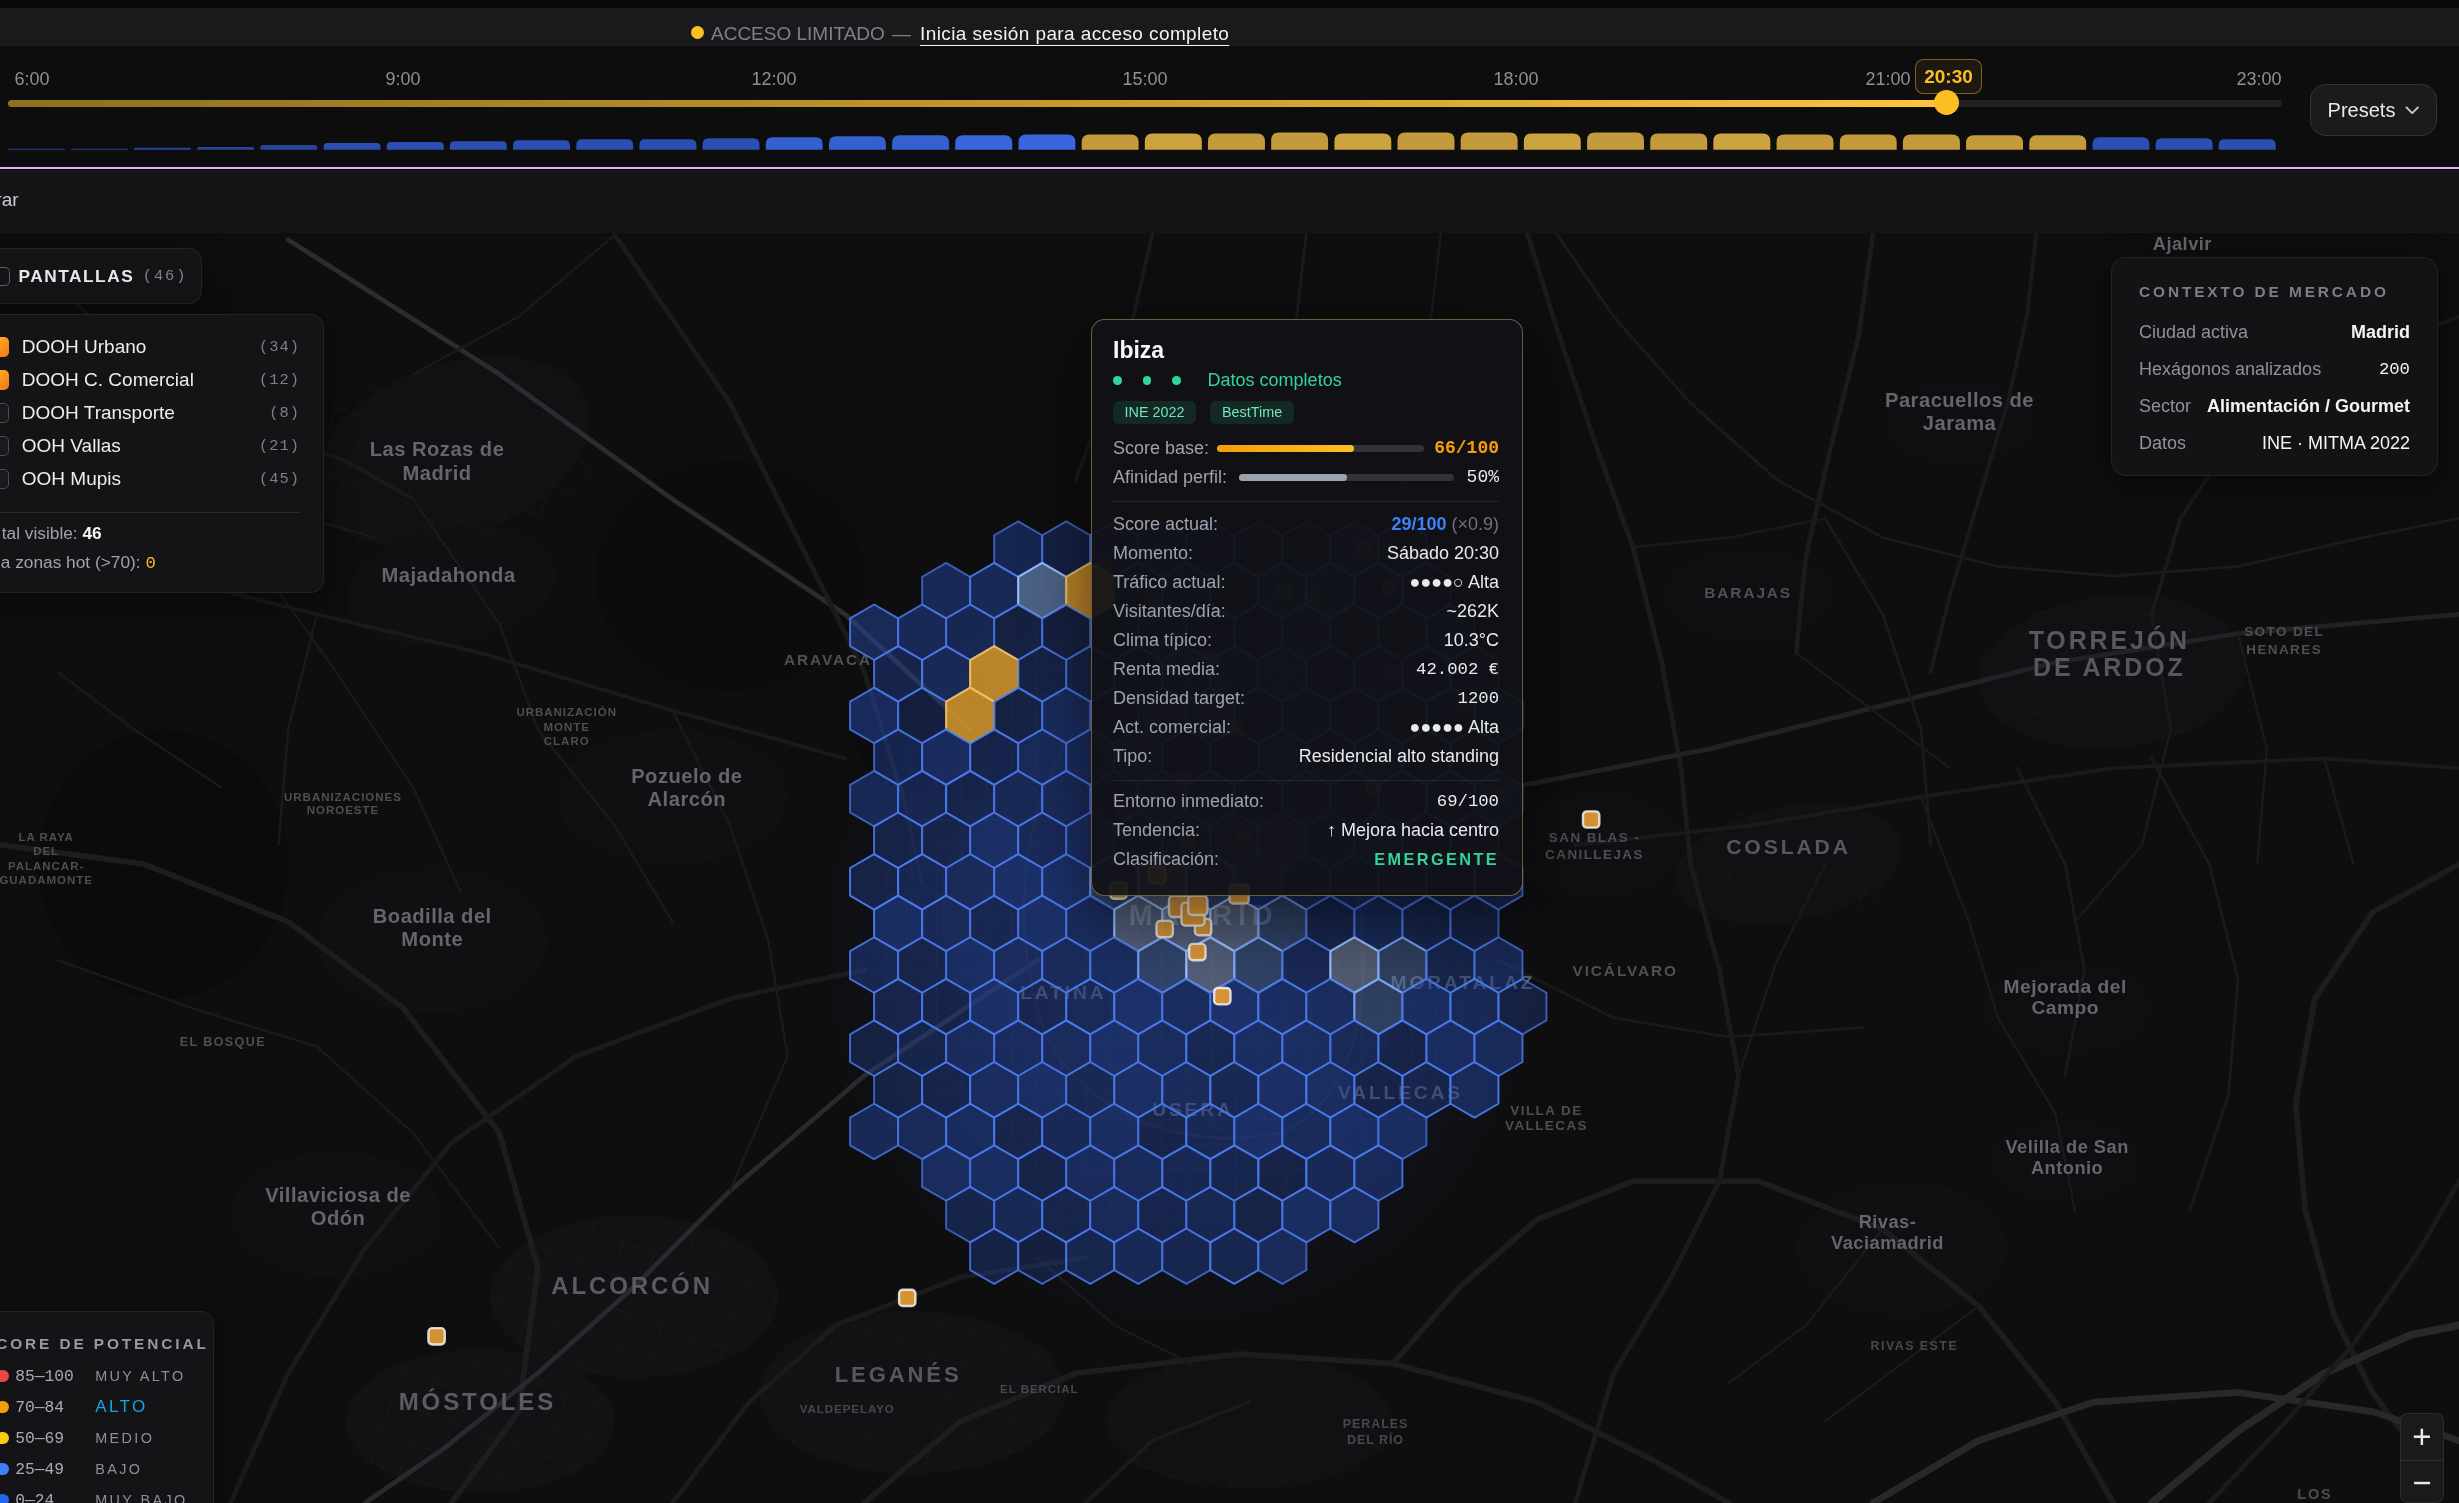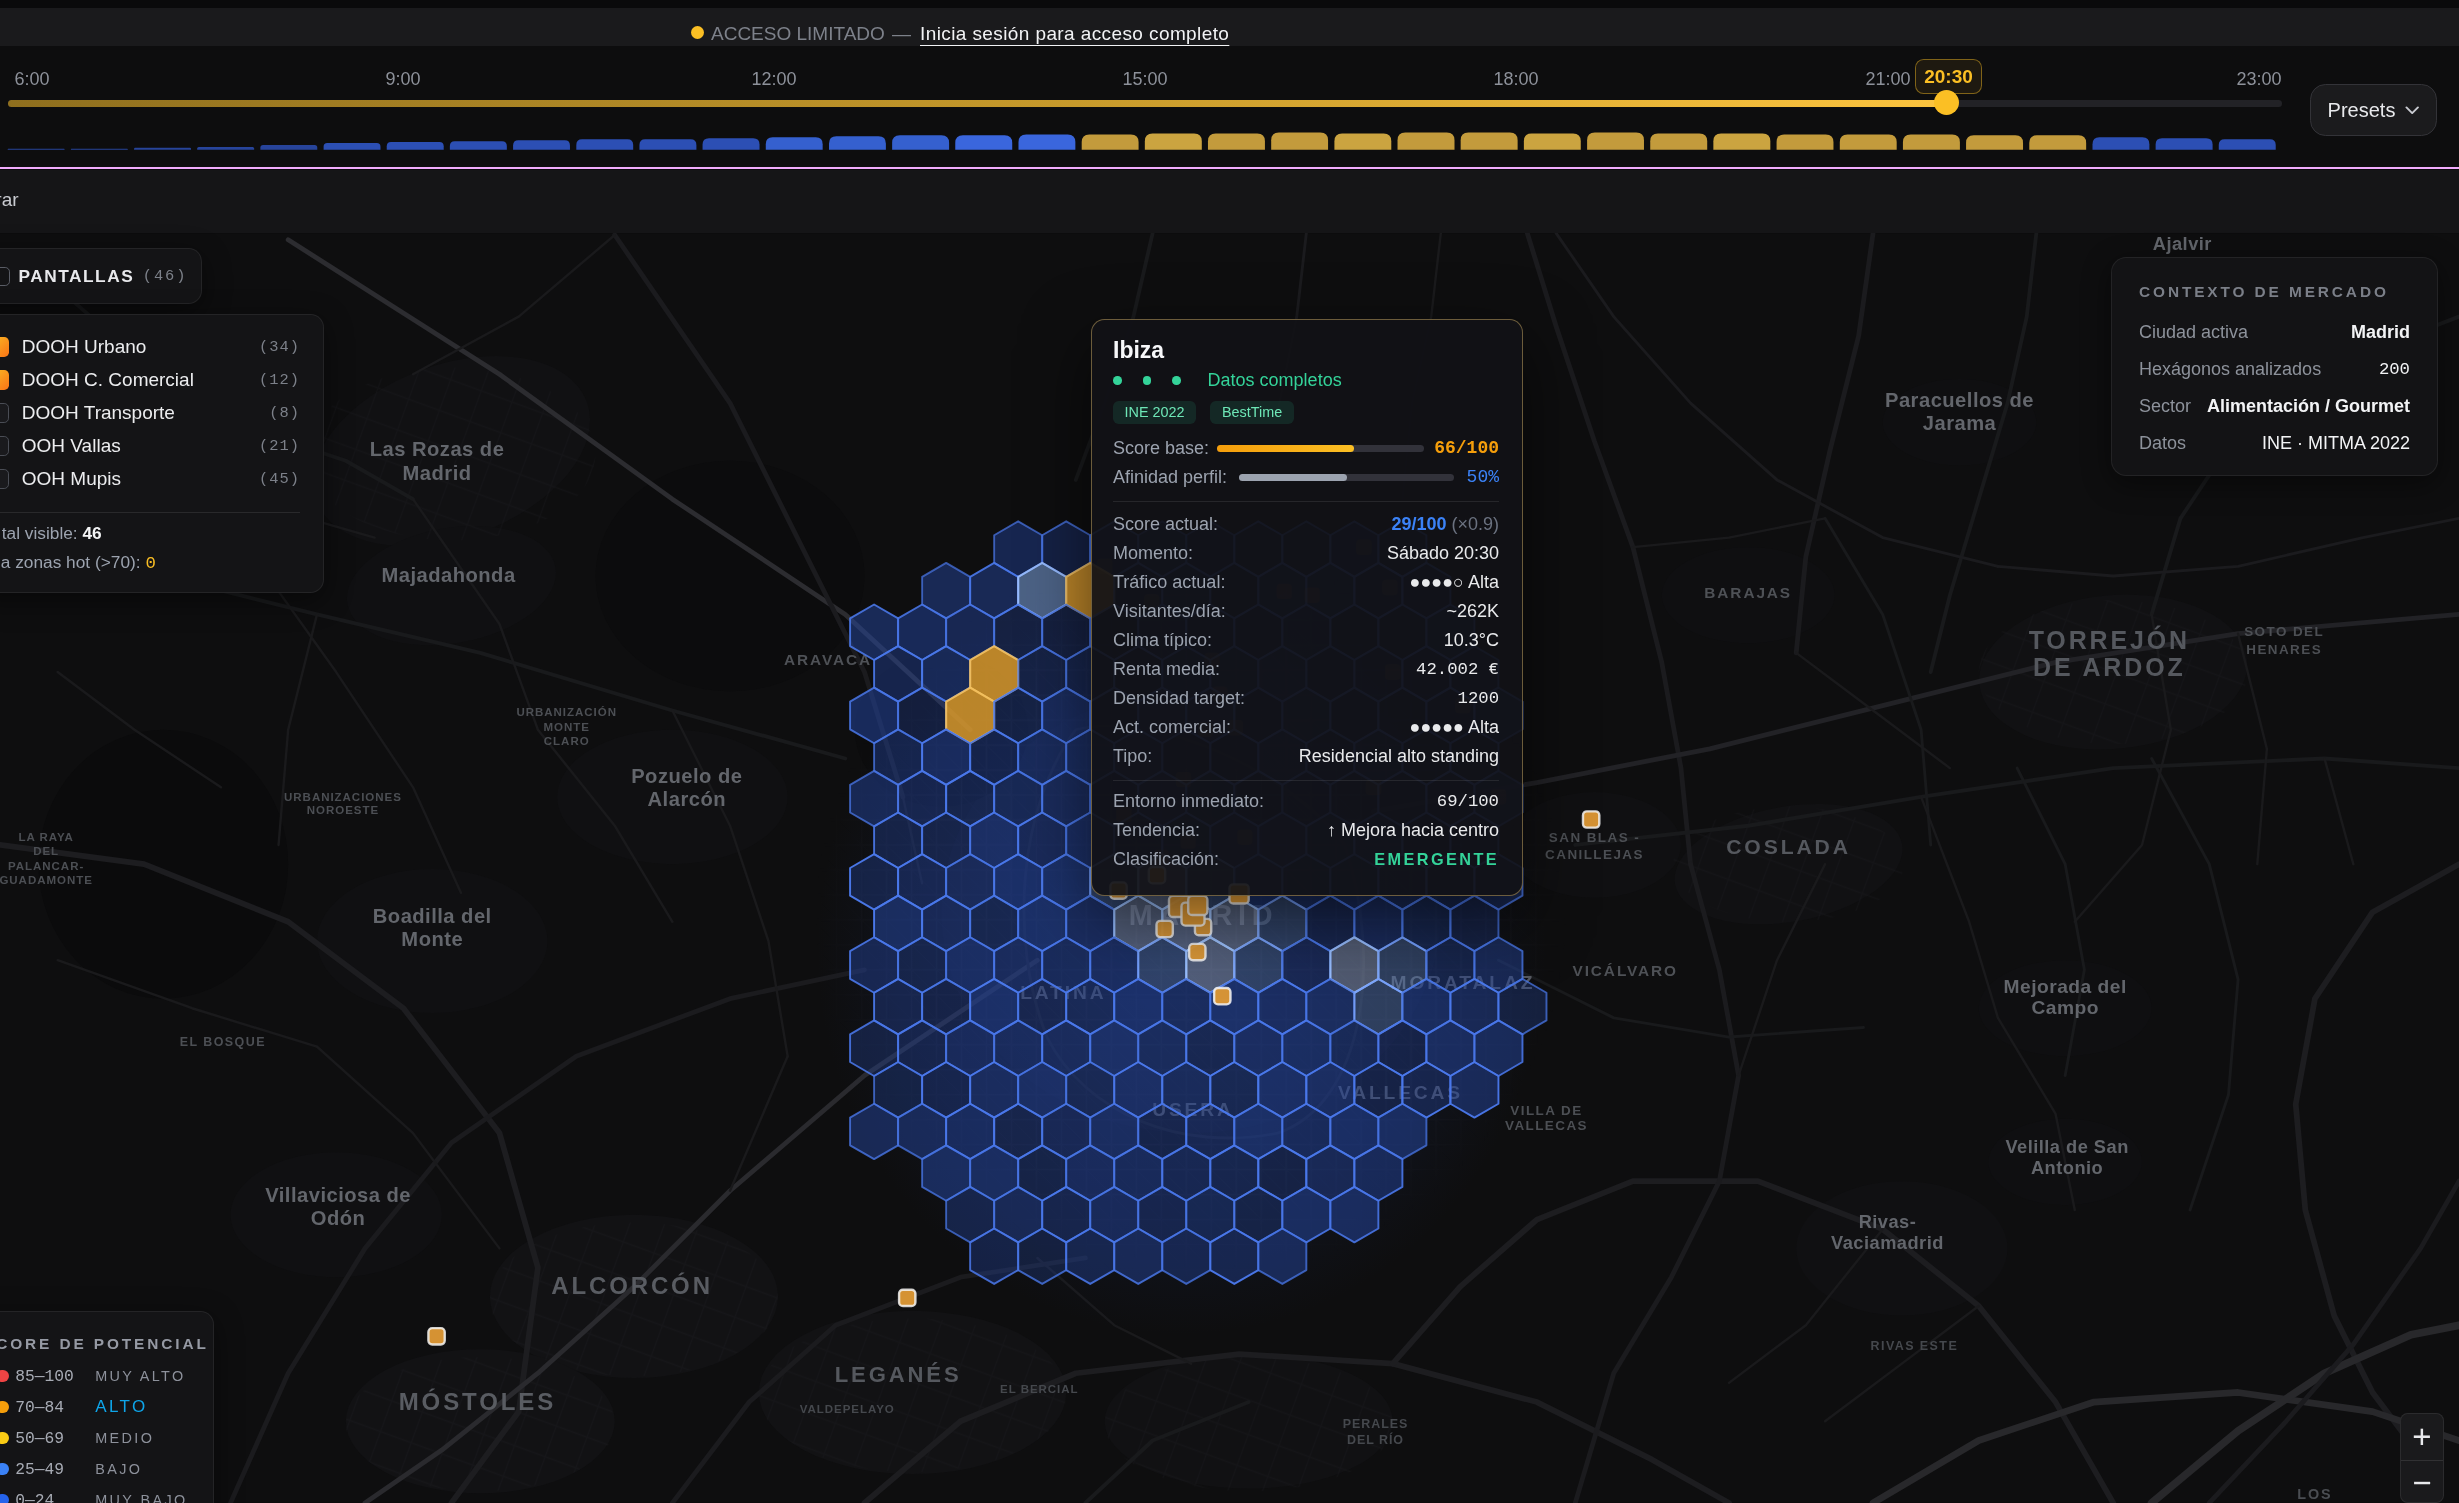--- a/index.html
+++ b/index.html
@@ -624,21 +624,21 @@
     <div style="flex:1; height:6.7px; border-radius:3.8px; background:#32323a; position:relative;">
         <div style="position:absolute;left:0;top:0;height:6.7px;width:66%;border-radius:3.8px;background:linear-gradient(90deg,#f59e0b,#fbbf24);"></div>
       </div>
     <span class="mono" style="font-size:18px; font-weight:bold; color:#f59e0b; width:75px; flex:0 0 auto; text-align:right;">66/100</span>
   </div>
   <div style="display:flex; align-items:center; height:29px;">
     <span style="font-size:18px; color:#9ca3af; width:126px; flex:0 0 auto;">Afinidad perfil:</span>
     <div style="flex:1; height:6.7px; border-radius:3.8px; background:#32323a; position:relative;">
         <div style="position:absolute;left:0;top:0;height:6.7px;width:50%;border-radius:3.8px;background:#9ca3af;"></div>
       </div>
-    <span class="mono" style="font-size:18px; color:#3b82f6; width:45px; flex:0 0 auto; text-align:right;">50%</span>
+    <span class="mono" style="font-size:18px; color:#e5e5e5; width:45px; flex:0 0 auto; text-align:right;">50%</span>
   </div>
   <div style="height:1px; background:rgba(255,255,255,0.09); margin:9.6px 0 7.7px 0;"></div>
   <div class="row" style="height:29px;">
       <span style="font-size:18px;color:#9ca3af;">Score actual:</span>
       <span style="font-size:18px;"><b style="color:#3b82f6;">29/100</b> <span style="color:#6b7280;">(×0.9)</span></span>
     </div>
   <div class="row" style="height:29px;">
       <span style="font-size:18px;color:#9ca3af;">Momento:</span>
       <span style="font-size:18px;color:#e9eaec;">Sábado 20:30</span>
     </div>

